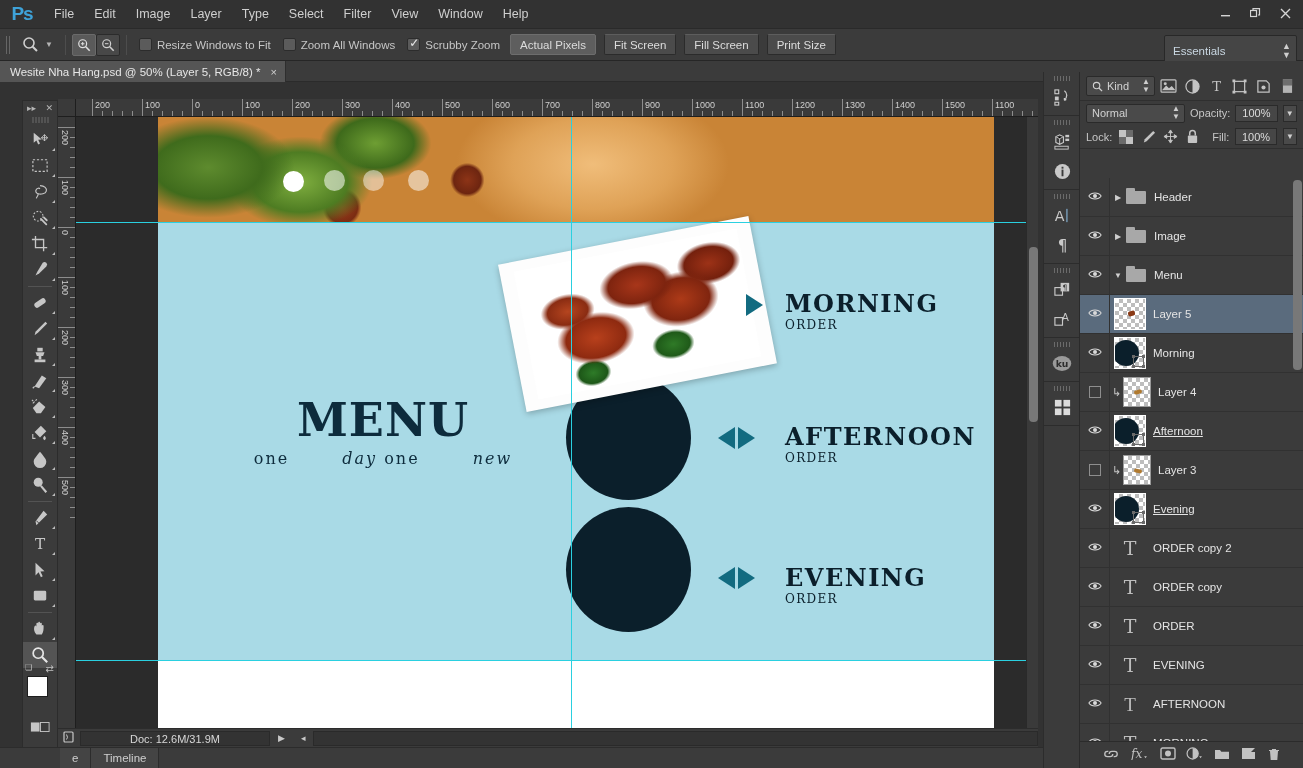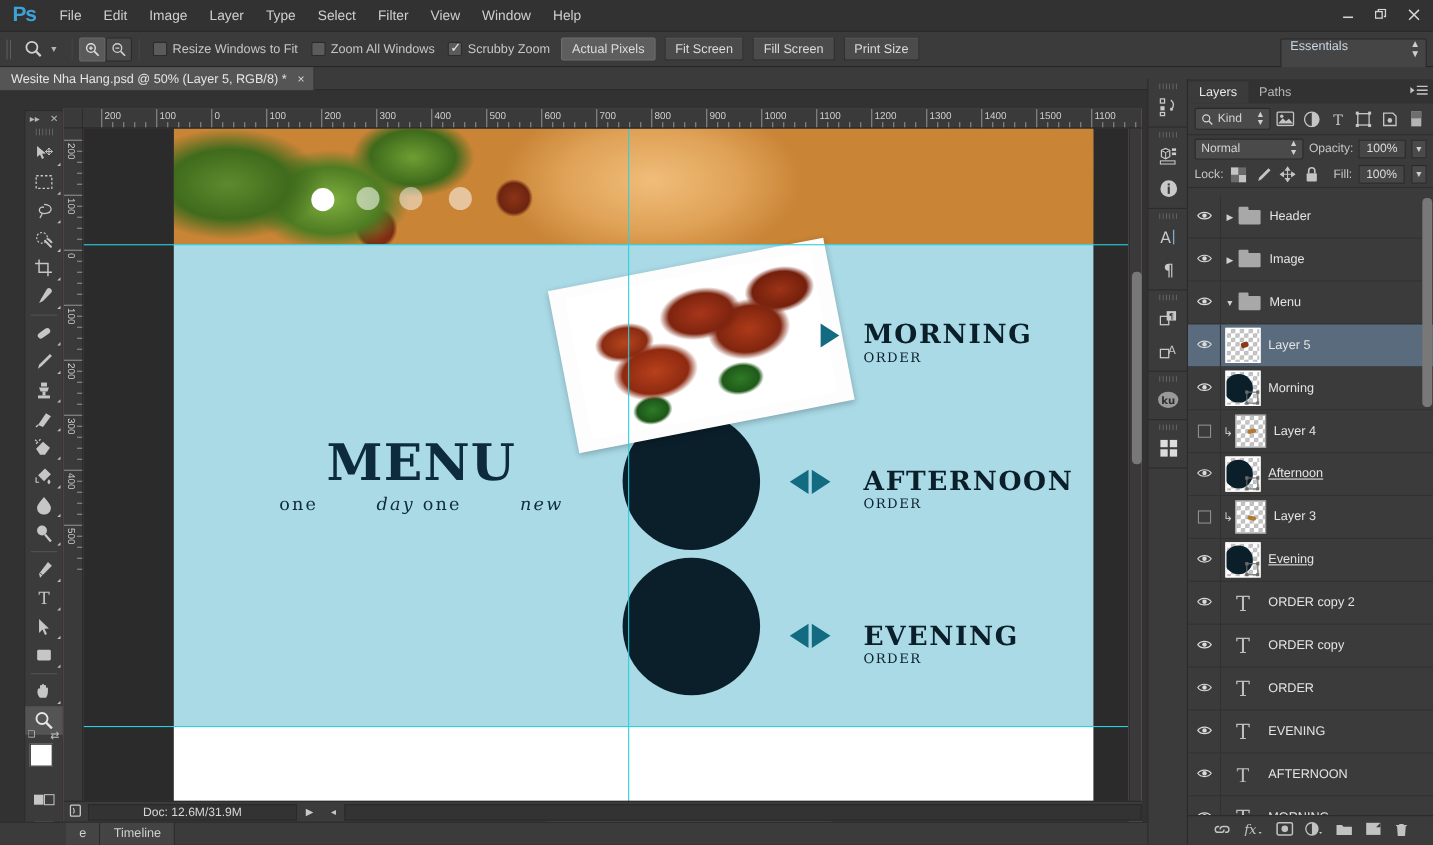--- a/index.html
+++ b/index.html
@@ -63,21 +63,21 @@
   }
   .pbtn {
     height: 21px; padding: 0 9px; display: flex; align-items: center;
     background: #4b4b4b; border: 1px solid #2b2b2b; border-top-color: #5d5d5d;
     border-radius: 2px; color: #dcdcdc; font-size: 11.5px; margin: 0 4px;
   }
   .pbtn.pressed { background: #5e5e5e; border-color: #6d6d6d; }
   .ws-select {
     position: absolute; right: 6px; top: 6px; width: 133px; height: 31px;
     background: #454545; border: 1px solid #282828; border-radius: 2px;
-    color: #c9d7e2; font-size: 11.5px; display: flex; align-items: flex-start;
+    color: #c9d7e2; font-size: 11.5px; display: flex; align-items: center;
     padding-left: 8px;
   }
   .ws-select .spin { position: absolute; right: 5px; color: #cfcfcf; font-size: 9px; line-height: 9px; text-align: center; }
 
   
   .tabstrip {
     position: absolute; left: 0; top: 61px; width: 1303px; height: 21px;
     background: #3b3b3b; border-bottom: 1px solid #2b2b2b;
   }
   .doctab {
@@ -918,30 +918,20 @@
             <rect x="2" y="2" width="7" height="7" fill="#dcdcdc"></rect>
             <rect x="11" y="2" width="7" height="7" fill="#dcdcdc"></rect>
             <rect x="2" y="11" width="7" height="7" fill="#dcdcdc"></rect>
             <rect x="11" y="11" width="7" height="7" fill="#dcdcdc"></rect>
           </svg>
       </div>
     </div>
   </div>
 
   <div class="layerspanel">
-    <div class="lp-tabs">
-      <div class="lp-tab on">Layers</div>
-      <div class="lp-tab">Paths</div>
-      <div class="lp-menu">
-        <svg width="16" height="11" viewBox="0 0 16 11">
-            <path d="M0 2 l4 3 l-4 3 z" fill="#c5c5c5"></path>
-            <path d="M6 1.5h10M6 5h10M6 8.5h10" stroke="#c5c5c5" stroke-width="1.3"></path>
-          </svg>
-      </div>
-    </div>
 
     <div class="lp-filter">
       <div class="kind-sel">
         <svg width="11" height="11" viewBox="0 0 12 12" style="margin-right:4px">
             <circle cx="5" cy="5" r="3.5" fill="none" stroke="#d2d2d2" stroke-width="1.2"></circle>
             <path d="M7.6 7.6 L11 11" stroke="#d2d2d2" stroke-width="1.4"></path>
           </svg>
         <span>Kind</span>
         <span class="spin">▲<br>▼</span>
       </div>

